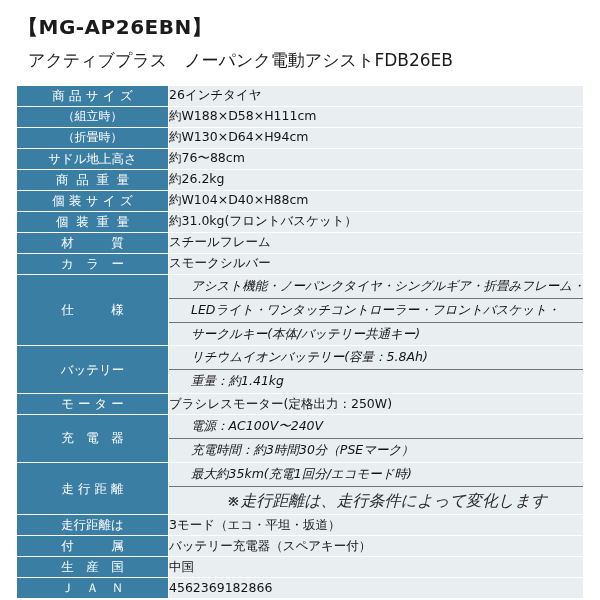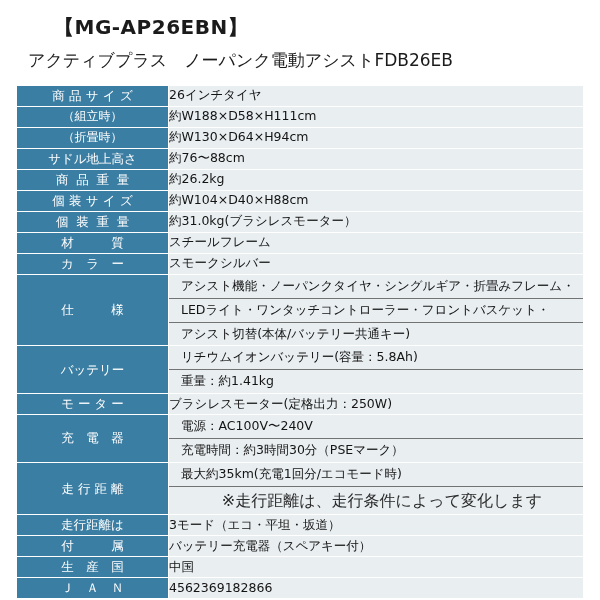--- a/index.html
+++ b/index.html
@@ -16,21 +16,20 @@
     padding: 14px 16px 0 16px;
   }
   .title-block { padding: 0 2px 6px 2px; }
   .model-line {
     font-size: 20px;
     font-weight: bold;
     color: #1b1b1b;
     letter-spacing: 0.5px;
     line-height: 1.35;
     white-space: nowrap;
-    margin-left: 36px;
   }
   .product-line {
     font-size: 17px;
     color: #1b1b1b;
     line-height: 1.4;
     margin-top: 8px;
     padding-left: 10px;
     white-space: nowrap;
   }
   table.spec {
@@ -60,24 +59,25 @@
     color: #141414;
     font-size: 12.5px;
     line-height: 1.35;
     padding: 3px 0 3px 10px;
     white-space: nowrap;
   }
   .sp2 { letter-spacing: 0.34em; padding-left: 0.34em; }
   .sp3 { letter-spacing: 0.62em; padding-left: 0.62em; }
   .multi { padding: 0; }
   .multi div {
-    padding: 3px 0 3px 12px;
+    padding: 3px 0 3px 22px;
     font-size: 12.5px;
     line-height: 1.35;
     white-space: nowrap;
+    font-style: italic;
   }
   .multi div + div { border-top: 1px solid #737373; }
   .multi div.note { font-size: 16px; color: #2b2b2b; text-align: center; }
   .rowh { height: 21px; }
 </style>
 </head>
 <body>
 
 <div id="page">
 
@@ -107,36 +107,36 @@
         <tr>
           <td class="label"><span class="sp3">商品重量</span></td>
           <td class="value rowh">約26.2kg</td>
         </tr>
         <tr>
           <td class="label"><span class="sp2">個装サイズ</span></td>
           <td class="value rowh">約W104×D40×H88cm</td>
         </tr>
         <tr>
           <td class="label"><span class="sp3">個装重量</span></td>
-          <td class="value rowh">約31.0kg(ブラシレスモーター）</td>
+          <td class="value rowh">約31.0kg(フロントバスケット）</td>
         </tr>
         <tr>
           <td class="label"><span>材　　　質</span></td>
           <td class="value rowh">スチールフレーム</td>
         </tr>
         <tr>
           <td class="label"><span>カ　ラ　ー</span></td>
           <td class="value rowh">スモークシルバー</td>
         </tr>
         <tr>
           <td class="label"><span>仕　　　様</span></td>
           <td class="value multi">
             <div>アシスト機能・ノーパンクタイヤ・シングルギア・折畳みフレーム・</div>
             <div>LEDライト・ワンタッチコントローラー・フロントバスケット・</div>
-            <div>アシスト切替(本体/バッテリー共通キー)</div>
+            <div>サークルキー(本体/バッテリー共通キー)</div>
           </td>
         </tr>
         <tr>
           <td class="label"><span>バッテリー</span></td>
           <td class="value multi">
             <div>リチウムイオンバッテリー(容量：5.8Ah)</div>
             <div>重量：約1.41kg</div>
           </td>
         </tr>
         <tr>

